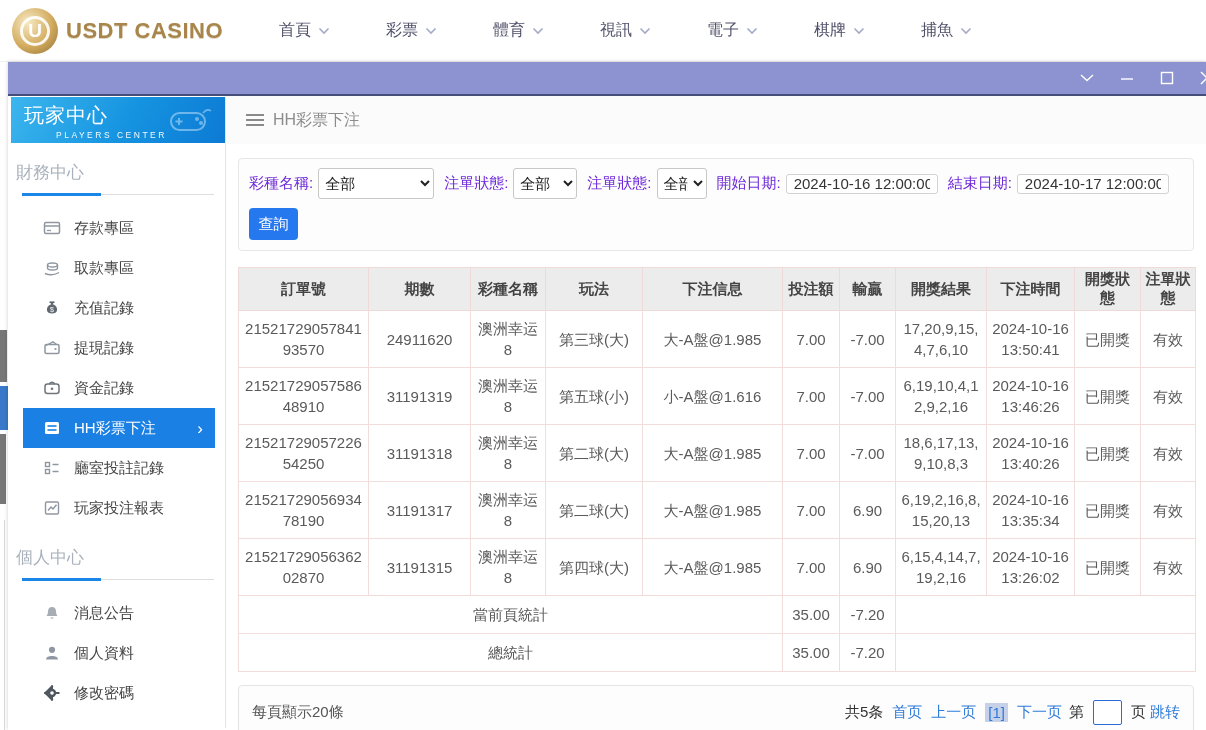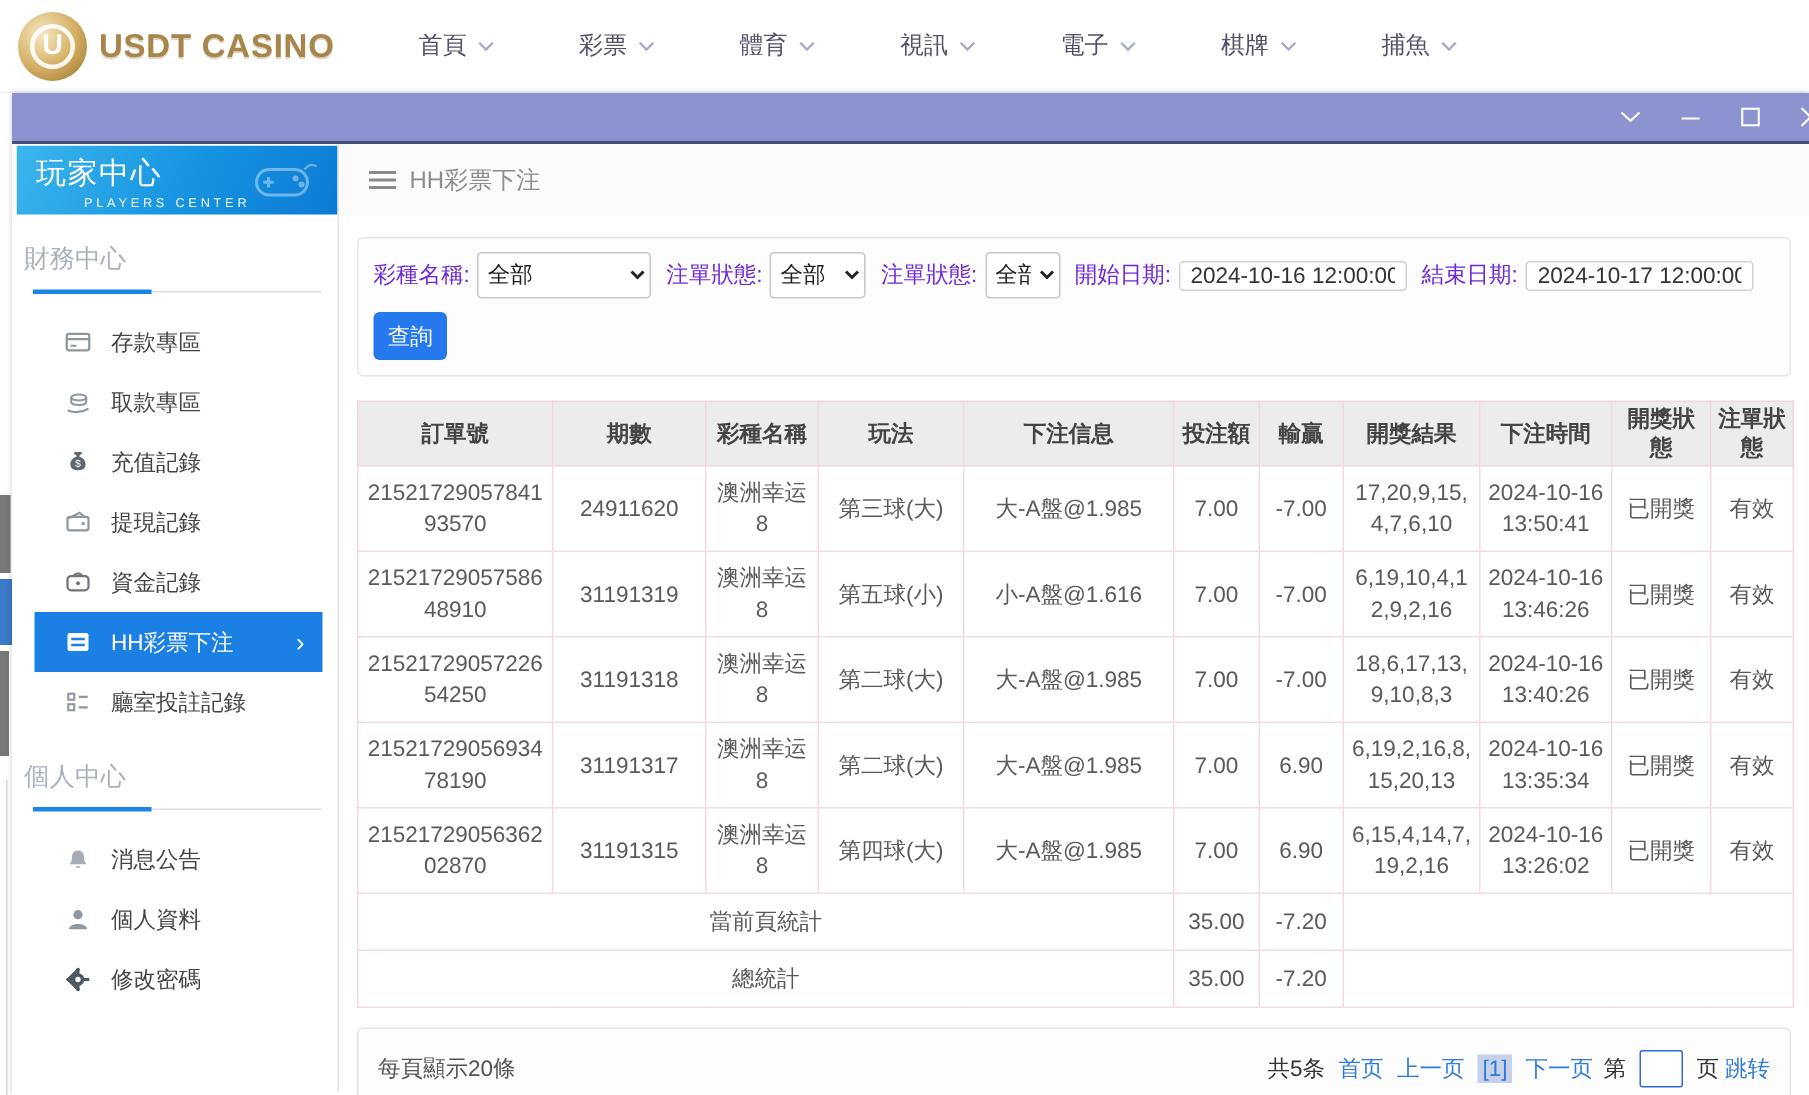--- a/index.html
+++ b/index.html
@@ -249,20 +249,27 @@
               <span class="arrow">›</span>
             </div>
             <div class="menu-item">
               <span class="mi-icon"><svg width="18" height="18">
                   <rect x="2.5" y="3.5" width="4" height="4" fill="none" stroke="#8e97a0" stroke-width="1.4"></rect>
                   <rect x="2.5" y="10.5" width="4" height="4" fill="none" stroke="#8e97a0" stroke-width="1.4"></rect>
                   <line x1="9.5" y1="5.5" x2="15.5" y2="5.5" stroke="#8e97a0" stroke-width="1.5"></line>
                   <line x1="9.5" y1="12.5" x2="15.5" y2="12.5" stroke="#8e97a0" stroke-width="1.5"></line>
                 </svg></span>
               <span>廳室投註記錄</span>
+            </div>
+            <div class="menu-item">
+              <span class="mi-icon"><svg width="18" height="18">
+                  <rect x="2.5" y="3" width="13" height="12" rx="1.5" fill="none" stroke="#8e97a0" stroke-width="1.4"></rect>
+                  <polyline points="5,11.5 8,8 10,10 13.5,5.8" fill="none" stroke="#8e97a0" stroke-width="1.4"></polyline>
+                </svg></span>
+              <span>玩家投注報表</span>
             </div>
             <div class="section-title">個人中心</div>
             <div class="section-divider">
               <span class="gray"></span>
               <span class="blue"></span>
             </div>
             <div class="menu-item">
               <span class="mi-icon"><svg width="18" height="18">
                   <path d="M9,3 c-2.8,0 -4,2 -4,4.5 c0,2.5 -1,4 -1.7,4.6 h11.4 c-0.7,-0.6 -1.7,-2.1 -1.7,-4.6 c0,-2.5 -1.2,-4.5 -4,-4.5 Z" fill="#a6adb5"></path>
                   <path d="M7.3,13.5 a1.8,1.8 0 0 0 3.4,0 Z" fill="#a6adb5"></path>

